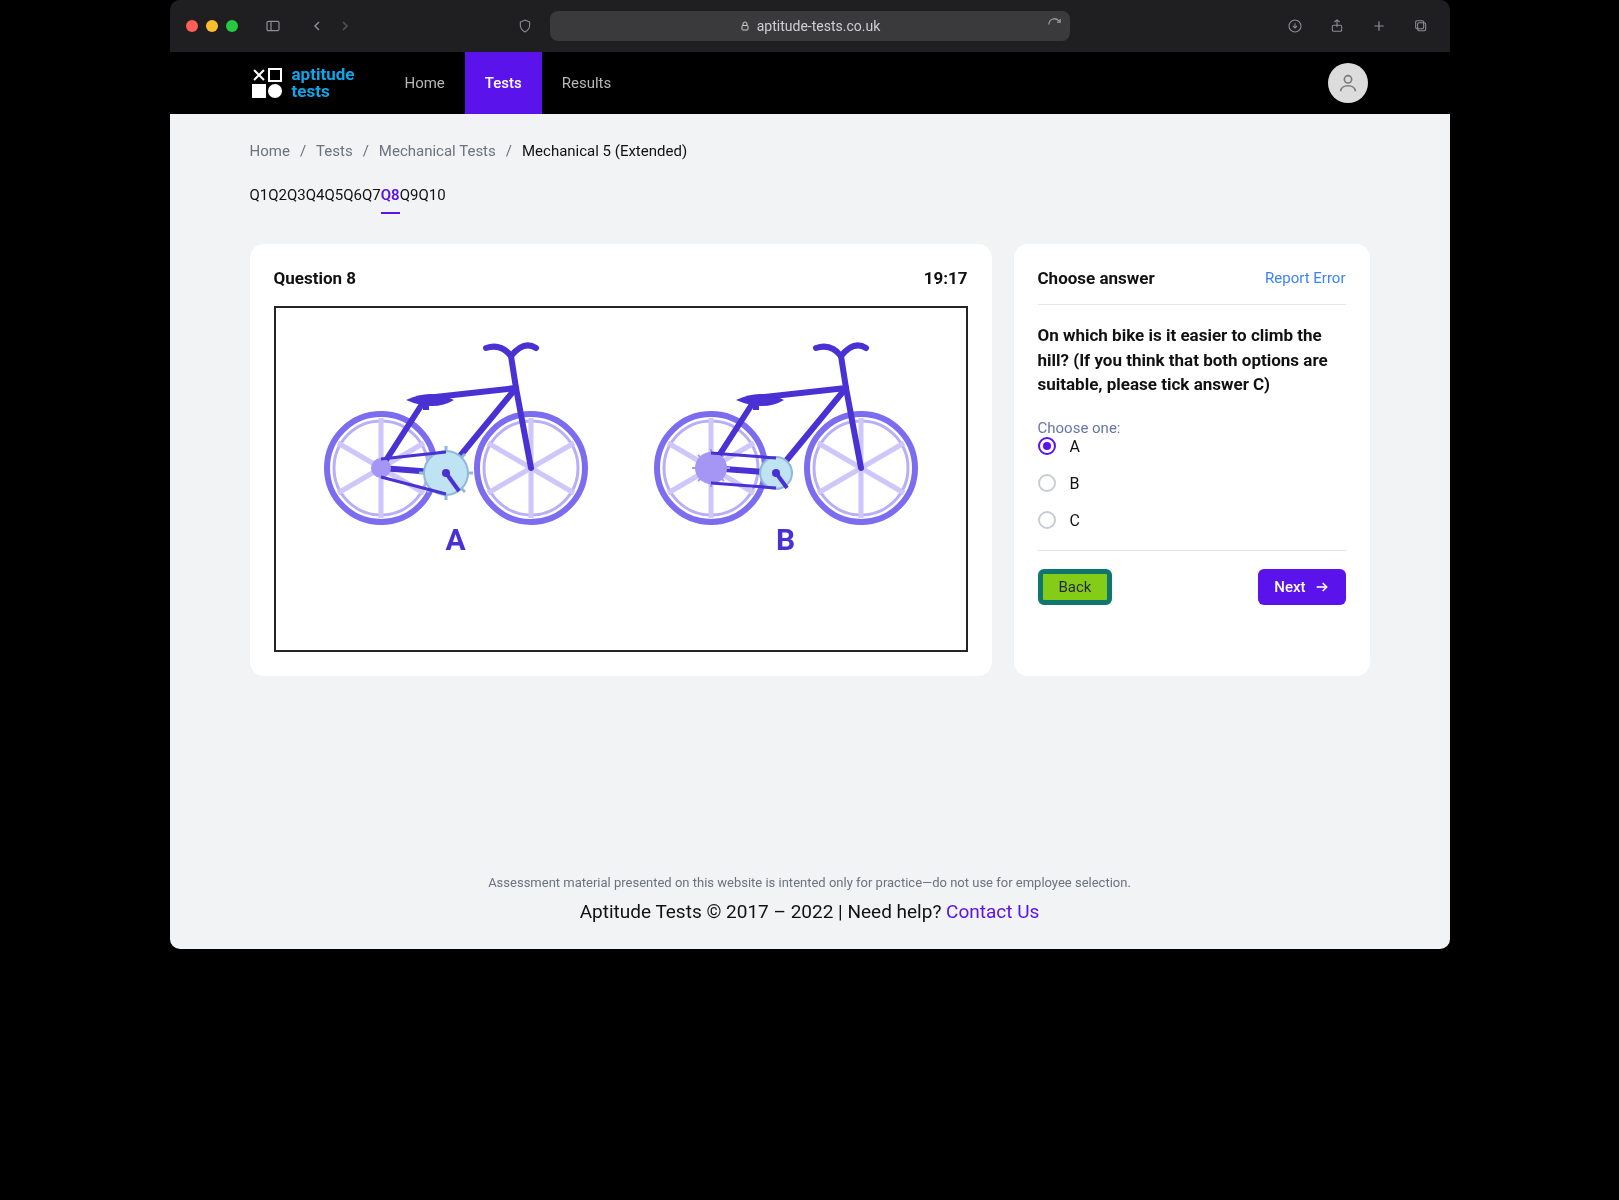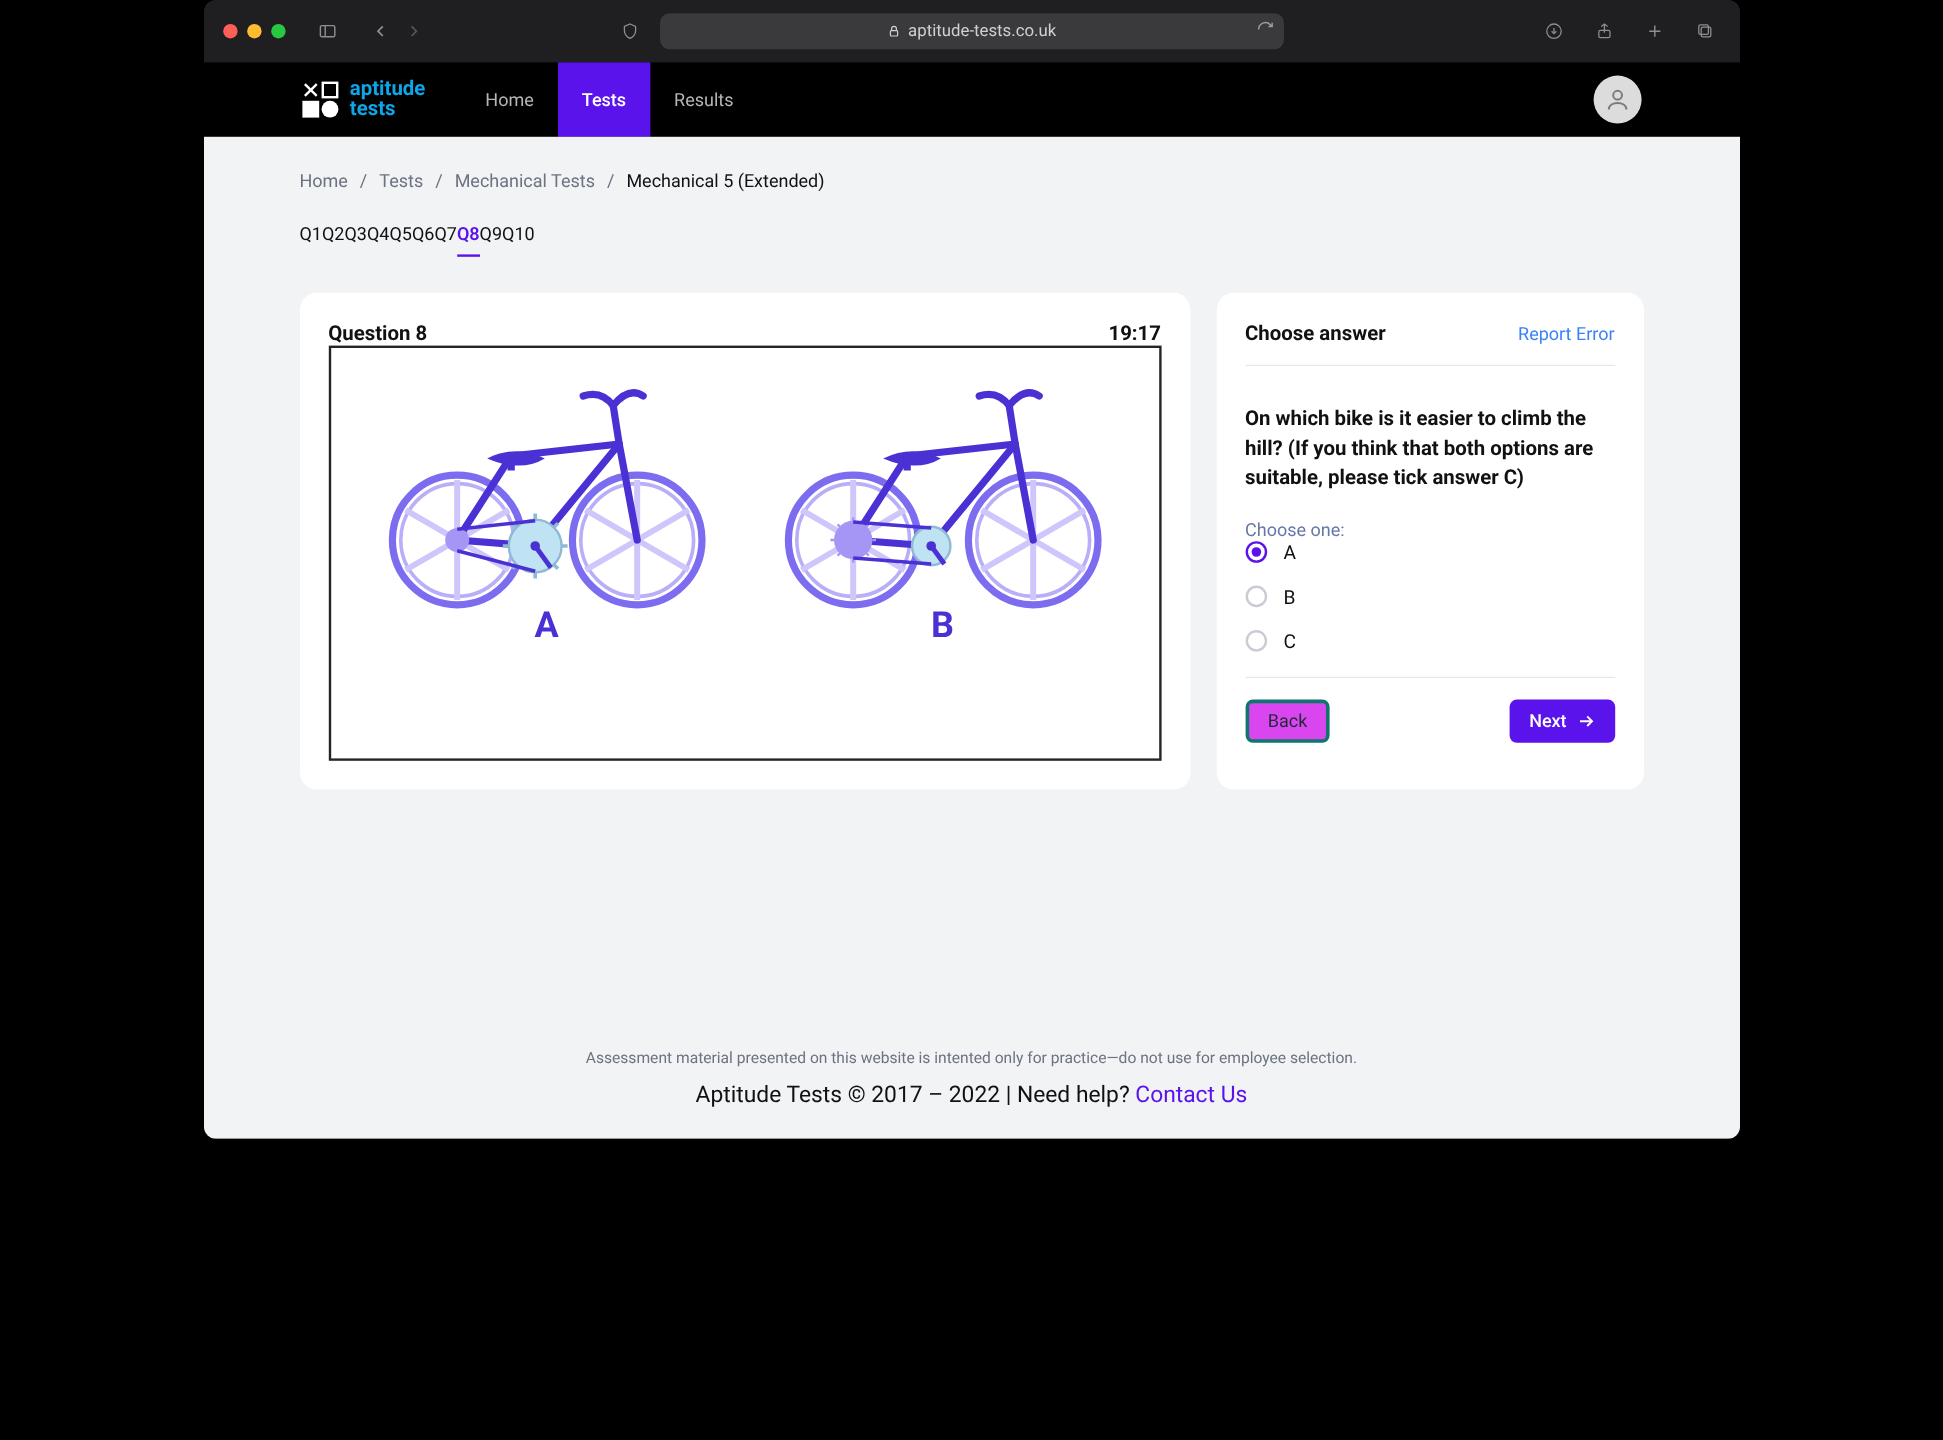--- a/index.html
+++ b/index.html
@@ -109,48 +109,48 @@
   .qtab.active::after {
     content:""; position:absolute; bottom:0; left:0; right:0; height:2px; background:#5b13ec;
   }
 
   .content-row { display:flex; gap:22px; margin-top:26px; }
   .card {
     background:#fff; border-radius:14px; padding:24px;
   }
   .question-card { flex:1; }
   .answer-card { width:356px; }
-  .qheader { display:flex; justify-content:space-between; font-weight:700; font-size:17px; }
+  .qheader { display:flex; justify-content:space-between; font-weight:700; font-size:17px; margin-bottom:18px; }
   .qimage {
     border:2px solid #252527; height:346px; background:#fff;
     display:flex; align-items:flex-start; justify-content:center; gap:30px; padding:10px 14px;
   }
   .bike-wrap { display:flex; flex-direction:column; align-items:center; }
   .bike-label { color:#4931d4; font-size:30px; font-weight:700; margin-top:-6px; }
 
-  .ans-head { display:flex; justify-content:space-between; align-items:center; padding-bottom:16px; border-bottom:1px solid #e5e7eb; margin-bottom:32px; }
+  .ans-head { display:flex; justify-content:space-between; align-items:center; padding-bottom:16px; border-bottom:1px solid #e5e7eb; margin-bottom:18px; }
   .ans-title { font-weight:700; font-size:17px; }
   .report { color:#3b82f6; font-size:15px; }
   .qtext { font-weight:700; font-size:17px; line-height:1.45; margin-bottom:22px; }
   .choose-one { color:#6776a8; font-size:15px; margin-bottom:0; }
   .opts { display:flex; flex-direction:column; gap:18px; margin-bottom:20px; }
   .opt { display:flex; align-items:center; gap:14px; font-size:16px; }
   .radio {
     width:18px; height:18px; border-radius:50%; border:2px solid #c9cdd3; position:relative;
   }
   .radio.selected { border-color:#5b13ec; }
   .radio.selected::after {
     content:""; position:absolute; inset:3px; background:#5b13ec; border-radius:50%;
   }
   .btnrow { display:flex; justify-content:space-between; align-items:center; border-top:1px solid #e5e7eb; padding-top:18px; }
   .btn {
     height:36px; padding:0 16px; border-radius:6px; display:flex; align-items:center; gap:8px;
     font-size:15px;
   }
-  .btn-back { border:3px solid #0f766e; color:#1f2937; background:#d946ef; }
+  .btn-back { border:5px solid #0f766e; color:#1f2937; background:#84cc16; }
   .btn-next { background:#5b13ec; color:#fff; font-weight:500; }
   .btn-next svg { width:16px; height:16px; }
 
   .footer {
     text-align:center; padding: 24px 0 26px; color:#6b7280; font-size:13px;
   }
   .footer .copy { color:#111; margin-top:10px; font-size:19px; }
   .footer .copy a { color:#5b13ec; text-decoration:none; }
 </style>
 </head>

